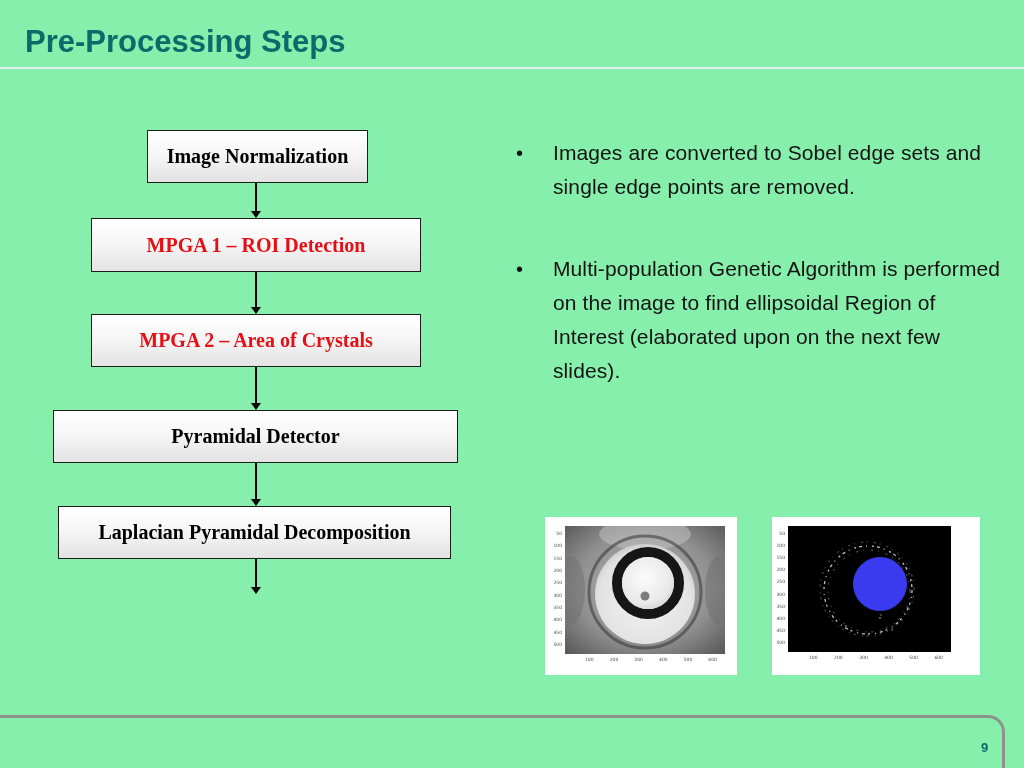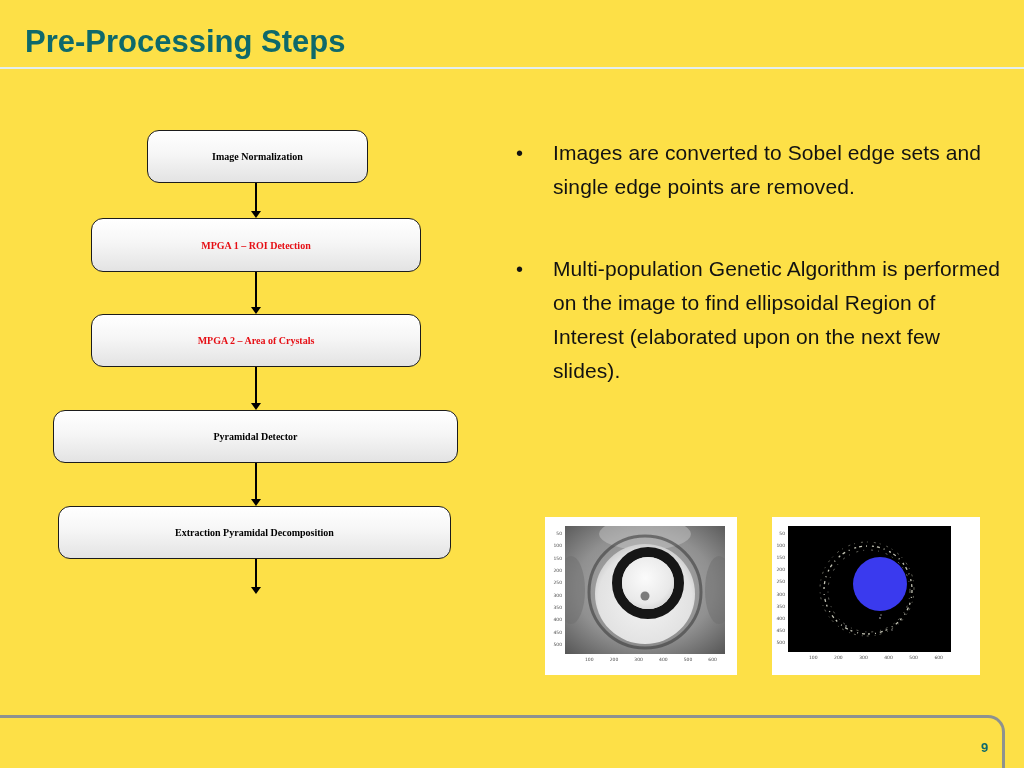--- a/index.html
+++ b/index.html
@@ -1,21 +1,21 @@
 <!DOCTYPE html>
 <html><head>
 <meta charset="utf-8">
 <style>
   * { margin: 0; padding: 0; box-sizing: border-box; }
   html, body { background: #ffffff; }
   .slide {
     position: relative;
     width: 1024px;
     height: 768px;
-    background: #fde047;
+    background: #86efac;
     overflow: hidden;
     font-family: "Liberation Sans", sans-serif;
   }
 
   
   .slide-title {
     position: absolute;
     left: 25px;
     top: 24px;
     font-size: 31px;
@@ -29,28 +29,28 @@
     top: 67px;
     width: 1024px;
     height: 2px;
     background: #e3efef;
   }
 
   
   .flow-box {
     position: absolute;
     border: 1.6px solid #1c1c1c;
-    border-radius: 12px;
+    border-radius: 0;
     background: linear-gradient(to bottom, #ffffff 0%, #f6f6f6 45%, #e3e3e3 100%);
     display: flex;
     align-items: center;
     justify-content: center;
     font-family: "Liberation Serif", serif;
     font-weight: bold;
-    font-size: 10px;
+    font-size: 20px;
     color: #000000;
     text-align: center;
   }
   .flow-box.red-label { color: #e60f15; }
   .box-1 { left: 147px; top: 130px; width: 221px; height: 53px; }
   .box-2 { left: 91px;  top: 218px; width: 330px; height: 54px; }
   .box-3 { left: 91px;  top: 314px; width: 330px; height: 53px; }
   .box-4 { left: 53px;  top: 410px; width: 405px; height: 53px; }
   .box-5 { left: 58px;  top: 506px; width: 393px; height: 53px; }
   .box-6 { left: 68px;  top: 594px; width: 367px; height: 54px; }
@@ -178,21 +178,21 @@
 
   <div class="flow-box box-4">
     <span>Pyramidal Detector</span>
   </div>
   <div class="flow-arrow arr-4">
     <div class="arrow-line"></div>
     <div class="arrow-head"></div>
   </div>
 
   <div class="flow-box box-5">
-    <span>Extraction Pyramidal Decomposition</span>
+    <span>Laplacian Pyramidal Decomposition</span>
   </div>
   <div class="flow-arrow arr-5">
     <div class="arrow-line"></div>
     <div class="arrow-head"></div>
   </div>
 
 
   <div class="bullets">
     <div class="bullet-item">
       <span class="bullet-marker">•</span>

